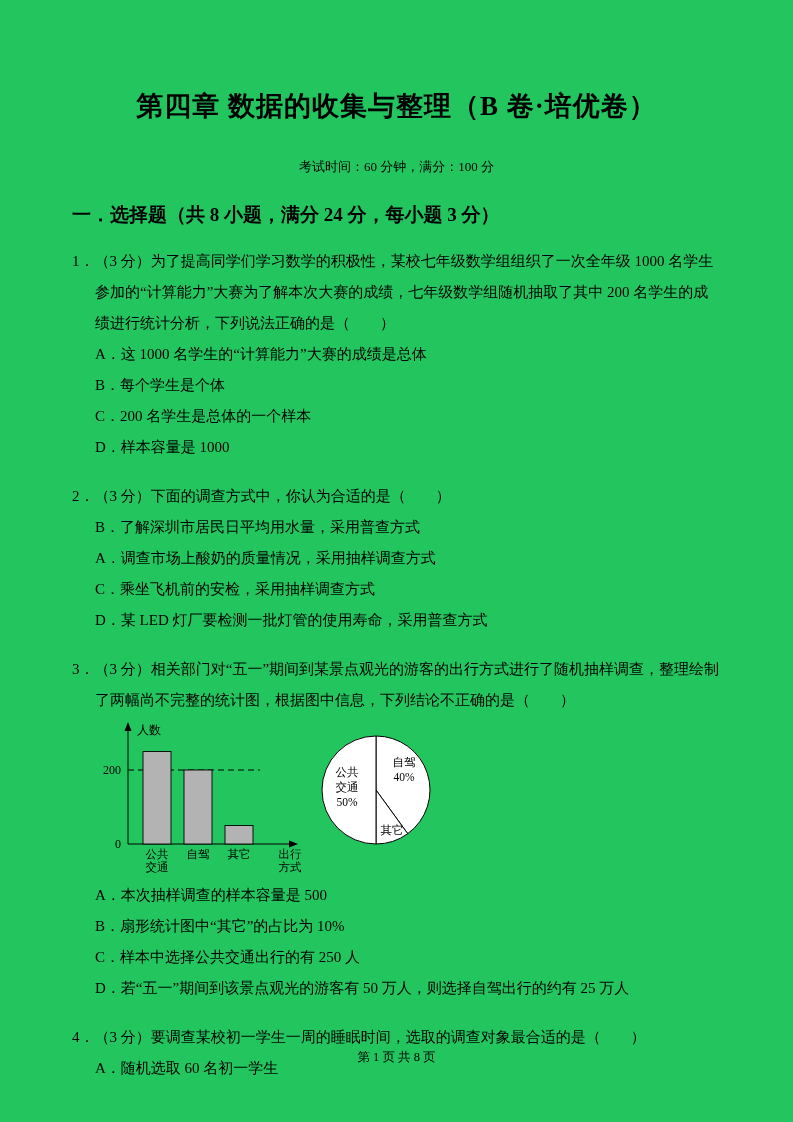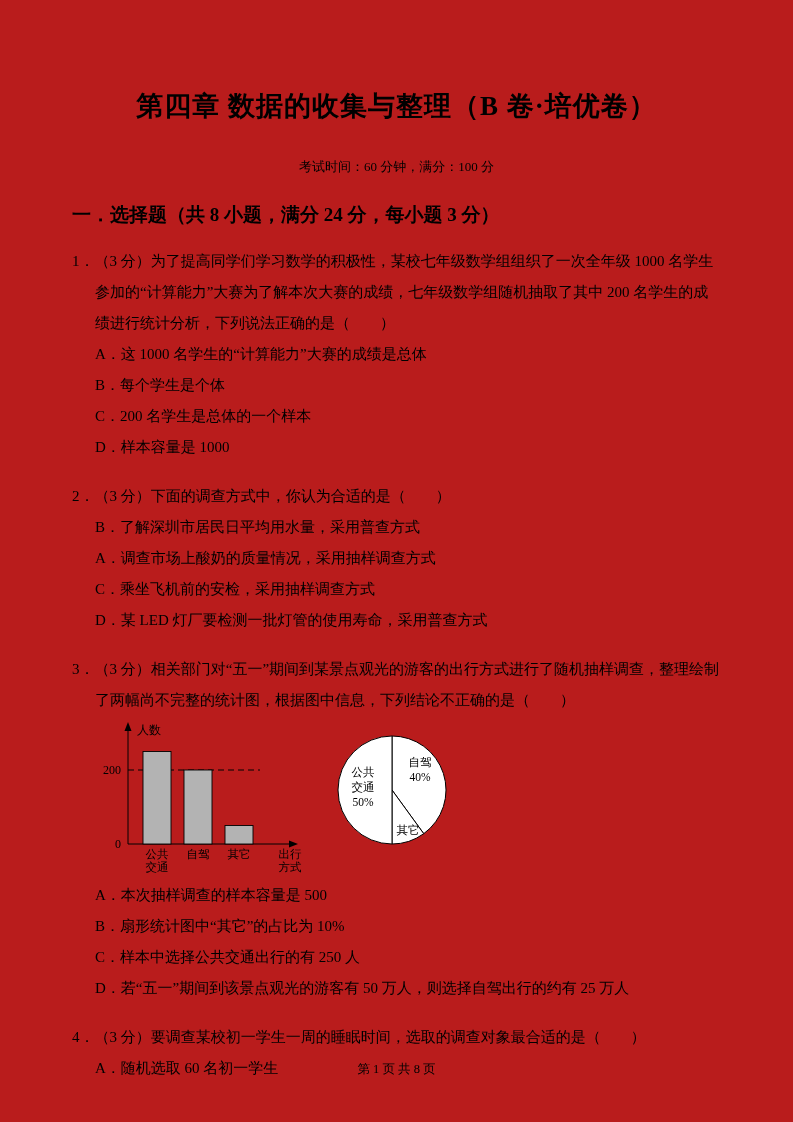--- a/index.html
+++ b/index.html
@@ -1,31 +1,31 @@
 <!DOCTYPE html>
 <html><head>
 <meta charset="utf-8">
 <style>
   html,body{margin:0;padding:0;}
   body{width:793px;height:1122px;background:#ffffff;color:#000;
        font-family:"Liberation Serif","DejaVu Serif",serif;}
-  .page{position:relative;width:793px;height:1122px;overflow:hidden;background:#b91c1c;}
+  .page{position:relative;width:793px;height:1122px;overflow:hidden;background:#22c55e;}
   .content{padding:0 72px;}
   .title{font-size:27px;text-align:center;margin:88px 0 0;font-weight:bold;letter-spacing:1px;}
   .exam-info{text-align:center;font-size:13px;margin:34px 0 0;}
   .section{font-size:19px;font-weight:bold;margin:26px 0 0;}
   .question{margin-top:18px;}
   .qtext,.opt{font-size:15px;line-height:31px;margin:0;}
   .qtext{padding-left:23px;text-indent:-23px;}
   .opt{padding-left:23px;}
-  .charts{display:flex;align-items:flex-start;gap:16px;margin:4px 0 2px 16px;}
+  .charts{display:flex;align-items:flex-start;margin:4px 0 2px 16px;}
   .charts svg{display:block;}
   svg text{font-family:"Liberation Serif","DejaVu Serif",serif;}
   .pie-wrap{margin-top:6px;}
-  .footer{position:absolute;left:0;right:0;bottom:44px;text-align:center;font-size:12.5px;}
+  .footer{position:absolute;left:0;right:0;bottom:56px;text-align:center;font-size:12.5px;}
 </style>
 </head>
 <body>
 
 <div class="page">
   <div class="content">
 
     <h1 class="title">第四章 数据的收集与整理（B 卷·培优卷）</h1>
 
     <p class="exam-info">考试时间：60 分钟，满分：100 分</p>

